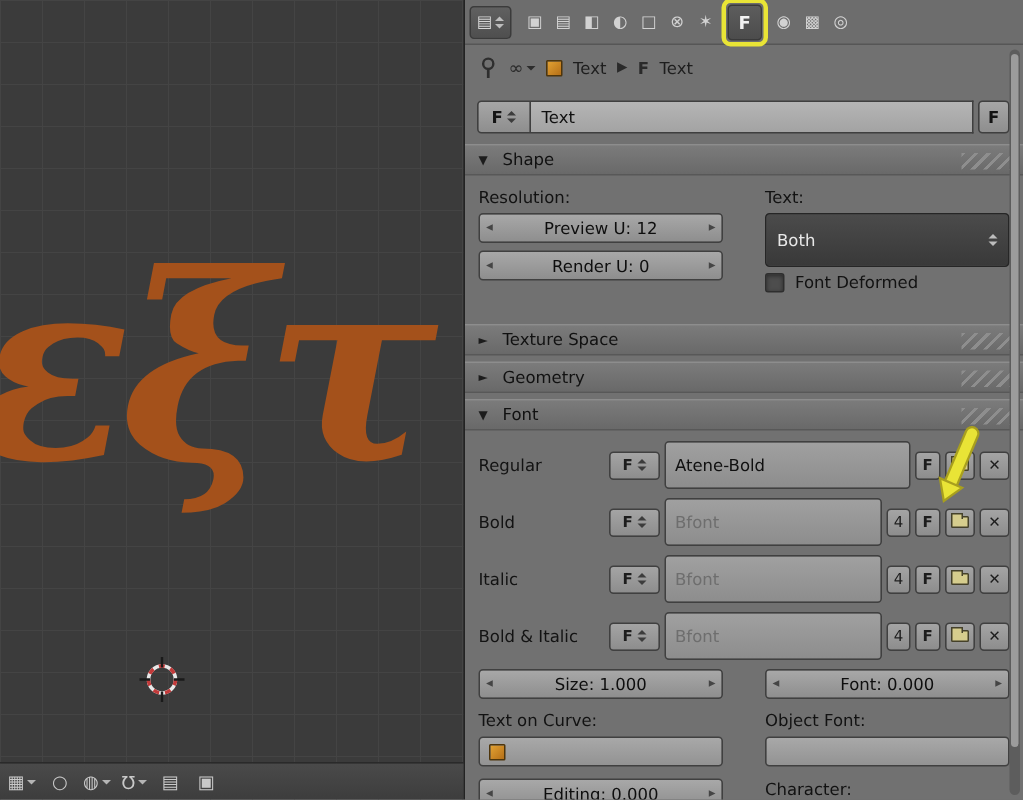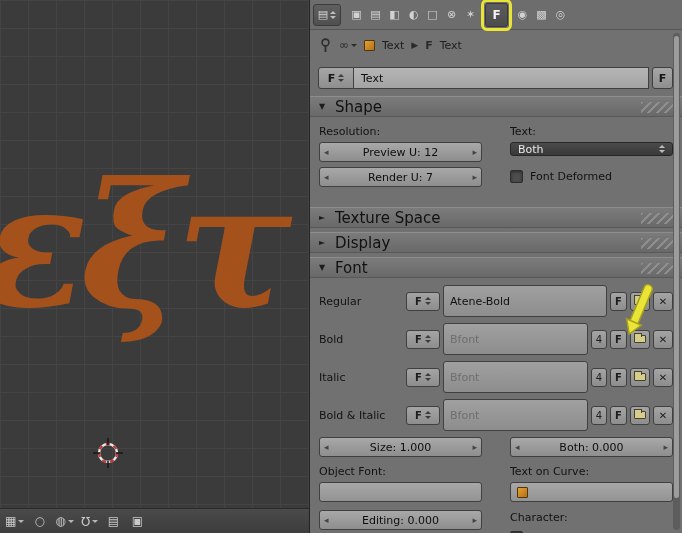--- a/index.html
+++ b/index.html
@@ -46,37 +46,37 @@
   .db-browser{width:36px;height:22px;display:flex;align-items:center;justify-content:center;gap:3px;
     background:linear-gradient(#a6a6a6,#8e8e8e);border:1px solid #3f3f3f;border-radius:3px 0 0 3px;font-weight:bold}
   .db-name{flex:1;height:22px;background:linear-gradient(#b5b5b5,#a3a3a3);border:1px solid #3f3f3f;border-left:none;
     display:flex;align-items:center;padding:0 7px;color:#101010}
   .db-fake{width:21px;height:22px;margin-left:3px;display:flex;align-items:center;justify-content:center;
     background:linear-gradient(#a6a6a6,#8e8e8e);border:1px solid #3f3f3f;border-radius:3px;font-weight:bold}
 
   .panel-h{height:21px;display:flex;align-items:center;gap:7px;padding:0 9px;position:relative;
     background:linear-gradient(#7b7b7b,#696969);border-top:1px solid #8d8d8d;border-bottom:1px solid #585858}
   .panel-h .tri{font-size:8px;color:#1c1c1c;width:9px}
-  .panel-h .t{font-size:15px;color:#111}
+  .panel-h .t{font-size:11px;color:#111}
   .grip{position:absolute;right:7px;top:5px;width:34px;height:11px;
     background:repeating-linear-gradient(135deg,#8e8e8e 0 2px,transparent 2px 6px)}
 
   .pbody{padding:7px 9px 9px 9px}
   .cols{display:flex;gap:28px}
   .col{flex:1;min-width:0}
   .lbl{height:15px;line-height:15px;color:#121212;margin-bottom:3px}
 
   .slider{position:relative;height:20px;background:linear-gradient(#a8a8a8,#8e8e8e);
     border:1px solid #404040;border-radius:3px;display:flex;align-items:center;justify-content:center;
     color:#0e0e0e;margin-bottom:5px}
   .slider .al{position:absolute;left:4px;color:#454545;font-size:9px}
   .slider .ar{position:absolute;right:4px;color:#454545;font-size:9px}
 
-  .dd{height:14px;background:linear-gradient(#4b4b4b,#393939);border:1px solid #262626;border-radius:3px;
-    color:#e8e8e8;display:flex;align-items:center;padding:0 7px;margin-bottom:11px}
+  .dd{height:36px;background:linear-gradient(#4b4b4b,#393939);border:1px solid #262626;border-radius:3px;
+    color:#e8e8e8;display:flex;align-items:center;padding:0 7px;margin-bottom:1px}
   .dd .fill{flex:1}
   .updn{display:flex;flex-direction:column;gap:2px}
   .updn .u{width:0;height:0;border:3px solid transparent;border-bottom-color:#bdbdbd}
   .updn .d{width:0;height:0;border:3px solid transparent;border-top-color:#bdbdbd}
   .updn.dark .u{border-bottom-color:#3c3c3c}
   .updn.dark .d{border-top-color:#3c3c3c}
 
   .chk-row{display:flex;align-items:center;gap:7px;height:18px;margin-bottom:4px;color:#121212}
   .chk{width:13px;height:13px;background:#4d4d4d;border:1px solid #2e2e2e;border-radius:2px;
     box-shadow:inset 0 1px 3px rgba(0,0,0,.45);flex:none}
@@ -231,21 +231,21 @@
       <div class="cols">
         <div class="col">
           <div class="lbl">Resolution:</div>
           <div class="slider">
             <span class="al">◂</span>
             <span>Preview U: 12</span>
             <span class="ar">▸</span>
           </div>
           <div class="slider">
             <span class="al">◂</span>
-            <span>Render U: 7</span>
+            <span>Render U: 0</span>
             <span class="ar">▸</span>
           </div>
         </div>
         <div class="col">
           <div class="lbl">Text:</div>
           <div class="dd">
             <span>Both</span>
             <span class="fill"></span>
             <span class="updn">
                 <i class="u"></i>
@@ -261,21 +261,21 @@
     </div>
 
     <div class="panel-h" style="margin-top:6px">
       <span class="tri">►</span>
       <span class="t">Texture Space</span>
       <span class="grip"></span>
     </div>
 
     <div class="panel-h" style="margin-top:4px">
       <span class="tri">►</span>
-      <span class="t">Display</span>
+      <span class="t">Geometry</span>
       <span class="grip"></span>
     </div>
 
     <div class="panel-h" style="margin-top:4px">
       <span class="tri">▼</span>
       <span class="t">Font</span>
       <span class="grip"></span>
     </div>
     <div class="pbody">
 
@@ -362,36 +362,36 @@
         <div class="col">
           <div class="slider">
             <span class="al">◂</span>
             <span>Size: 1.000</span>
             <span class="ar">▸</span>
           </div>
         </div>
         <div class="col">
           <div class="slider">
             <span class="al">◂</span>
-            <span>Both: 0.000</span>
+            <span>Font: 0.000</span>
             <span class="ar">▸</span>
           </div>
         </div>
       </div>
 
       <div class="cols" style="margin-top:2px">
-        <div class="col">
-          <div class="lbl">Object Font:</div>
-          <div class="objfield"></div>
-        </div>
         <div class="col">
           <div class="lbl">Text on Curve:</div>
           <div class="objfield">
             <span class="cube"></span>
           </div>
+        </div>
+        <div class="col">
+          <div class="lbl">Object Font:</div>
+          <div class="objfield"></div>
         </div>
       </div>
 
       <div class="cols" style="margin-top:2px">
         <div class="col">
           <div class="slider">
             <span class="al">◂</span>
             <span>Editing: 0.000</span>
             <span class="ar">▸</span>
           </div>

